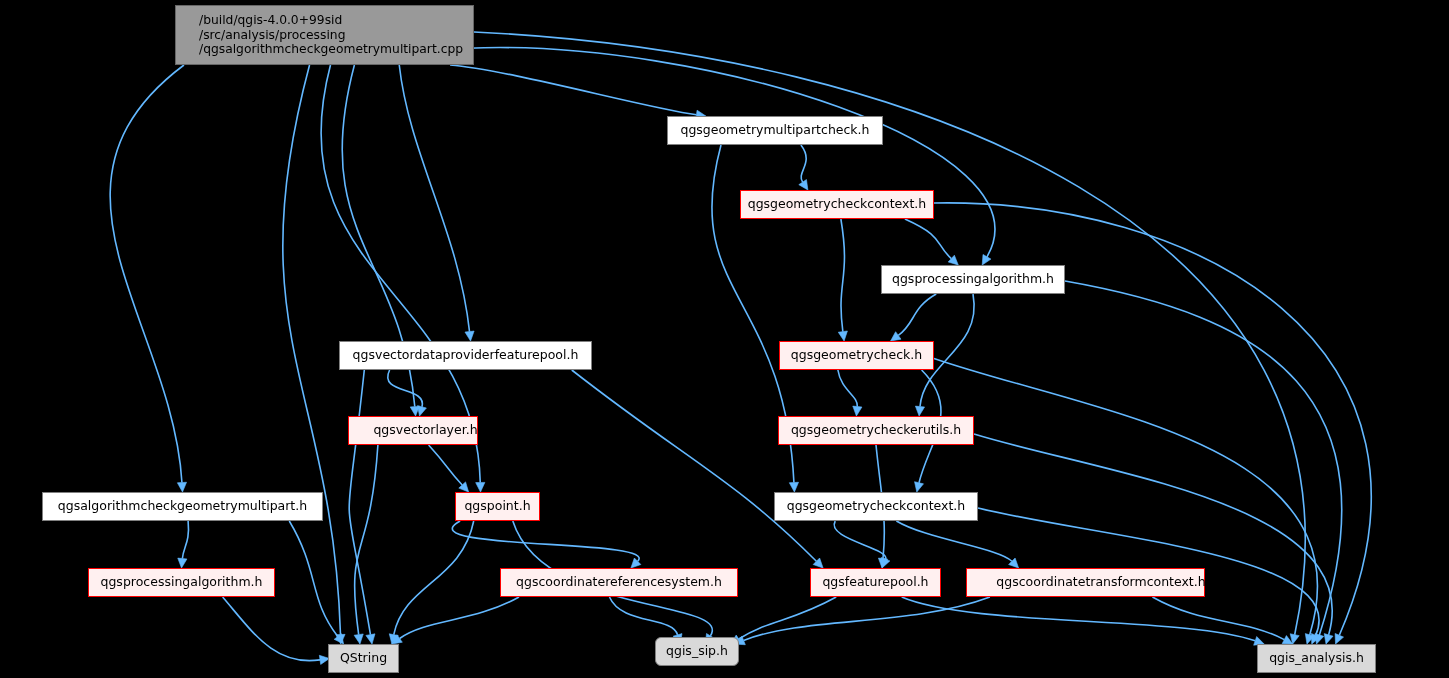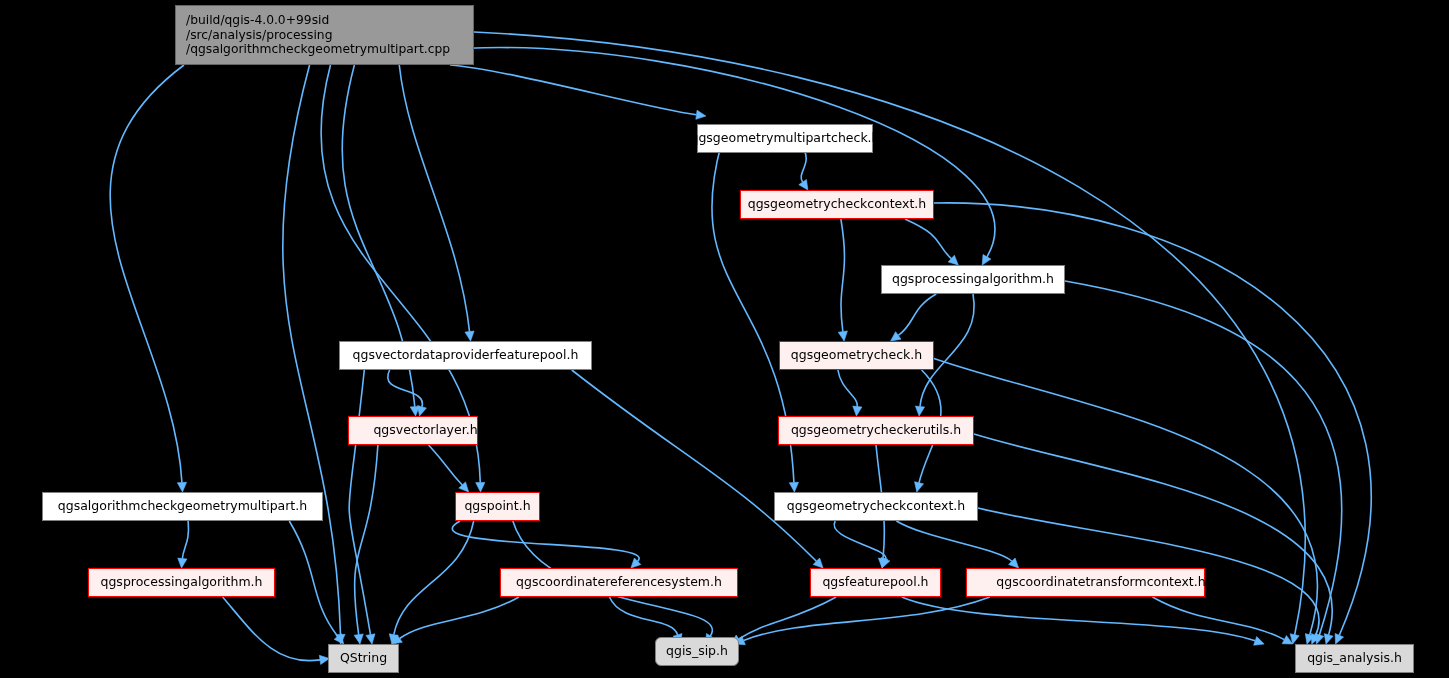--- a/index.html
+++ b/index.html
@@ -42,21 +42,21 @@
     line-height: 1.18;
     font-size: 12.5px;
     color: #000000;
     text-align: center;
   }
   .node.root {
     background: #999999;
     border: 1px solid #666666;
     text-align: left;
     justify-content: flex-start;
-    padding-left: 10px;
+    padding-left: 23px;
     font-size: 12.3px;
   }
   .node.plain {
     background: #ffffff;
     border: 1px solid #808080;
   }
   .node.grey {
     background: #d9d9d9;
     border: 1px solid #808080;
   }
@@ -150,31 +150,31 @@
       <polygon class="arrow-head" points="1264.14,644 1253.6537336607737,645.2034194043667 1256.6929575682723,636.5199225257993"></polygon>
       <path class="edge-path" d="M 989.9 597 C 909.9 627 804.8 616 743.62052856341 640.471788574636"></path>
       <polygon class="arrow-head" points="734.8,644 741.912131452181,636.2007957965637 745.3289256746389,644.7427813527082"></polygon>
       <path class="edge-path" d="M 1152.42 597 C 1202.42 625 1242.7 618 1284.2714403882715 639.6171490019011"></path>
       <polygon class="arrow-head" points="1292.7,644 1282.1492177997184,643.6983462875802 1286.3936629768245,635.535951716222"></polygon>
     </svg>
   <div id="nodes-layer">
       <div class="node root" style="left: 175px; top: 5px; width: 299px; height: 60px;">/build/qgis-4.0.0+99sid
 /src/analysis/processing
 /qgsalgorithmcheckgeometrymultipart.cpp</div>
-      <div class="node plain" style="left: 697px; top: 116px; width: 176px; height: 29px; margin-top: 8px;">qgsgeometrymultipartcheck.h</div>
+      <div class="node plain" style="left: 667px; top: 116px; width: 216px; height: 29px;">qgsgeometrymultipartcheck.h</div>
       <div class="node red" style="left: 740px; top: 190px; width: 194px; height: 29px;">qgsgeometrycheckcontext.h</div>
       <div class="node plain" style="left: 881px; top: 265px; width: 184px; height: 29px;">qgsprocessingalgorithm.h</div>
       <div class="node plain" style="left: 339px; top: 341px; width: 253px; height: 29px;">qgsvectordataproviderfeaturepool.h</div>
       <div class="node red" style="left: 779px; top: 341px; width: 155px; height: 29px;">qgsgeometrycheck.h</div>
       <div class="node red" style="left: 348px; top: 416px; width: 130px; height: 29px; padding-left: 25px;">qgsvectorlayer.h</div>
       <div class="node red" style="left: 778px; top: 416px; width: 196px; height: 29px;">qgsgeometrycheckerutils.h</div>
       <div class="node plain" style="left: 42px; top: 492px; width: 281px; height: 29px;">qgsalgorithmcheckgeometrymultipart.h</div>
       <div class="node red" style="left: 455px; top: 492px; width: 85px; height: 29px;">qgspoint.h</div>
       <div class="node plain" style="left: 774px; top: 492px; width: 204px; height: 29px;">qgsgeometrycheckcontext.h</div>
       <div class="node red" style="left: 88px; top: 568px; width: 187px; height: 29px;">qgsprocessingalgorithm.h</div>
       <div class="node red" style="left: 500px; top: 568px; width: 238px; height: 29px;">qgscoordinatereferencesystem.h</div>
       <div class="node red" style="left: 810px; top: 568px; width: 131px; height: 29px;">qgsfeaturepool.h</div>
       <div class="node red" style="left: 966px; top: 568px; width: 239px; height: 29px; padding-left: 31px;">qgscoordinatetransformcontext.h</div>
       <div class="node grey" style="left: 328px; top: 644px; width: 71px; height: 29px;">QString</div>
       <div class="node grey" style="left: 655px; top: 637px; width: 84px; height: 29px; border-radius: 6px;">qgis_sip.h</div>
-      <div class="node grey" style="left: 1257px; top: 644px; width: 119px; height: 29px; margin-left: 38px;">qgis_analysis.h</div>
+      <div class="node grey" style="left: 1257px; top: 644px; width: 119px; height: 29px;">qgis_analysis.h</div>
     </div>
 </div>
 
 </body></html>

